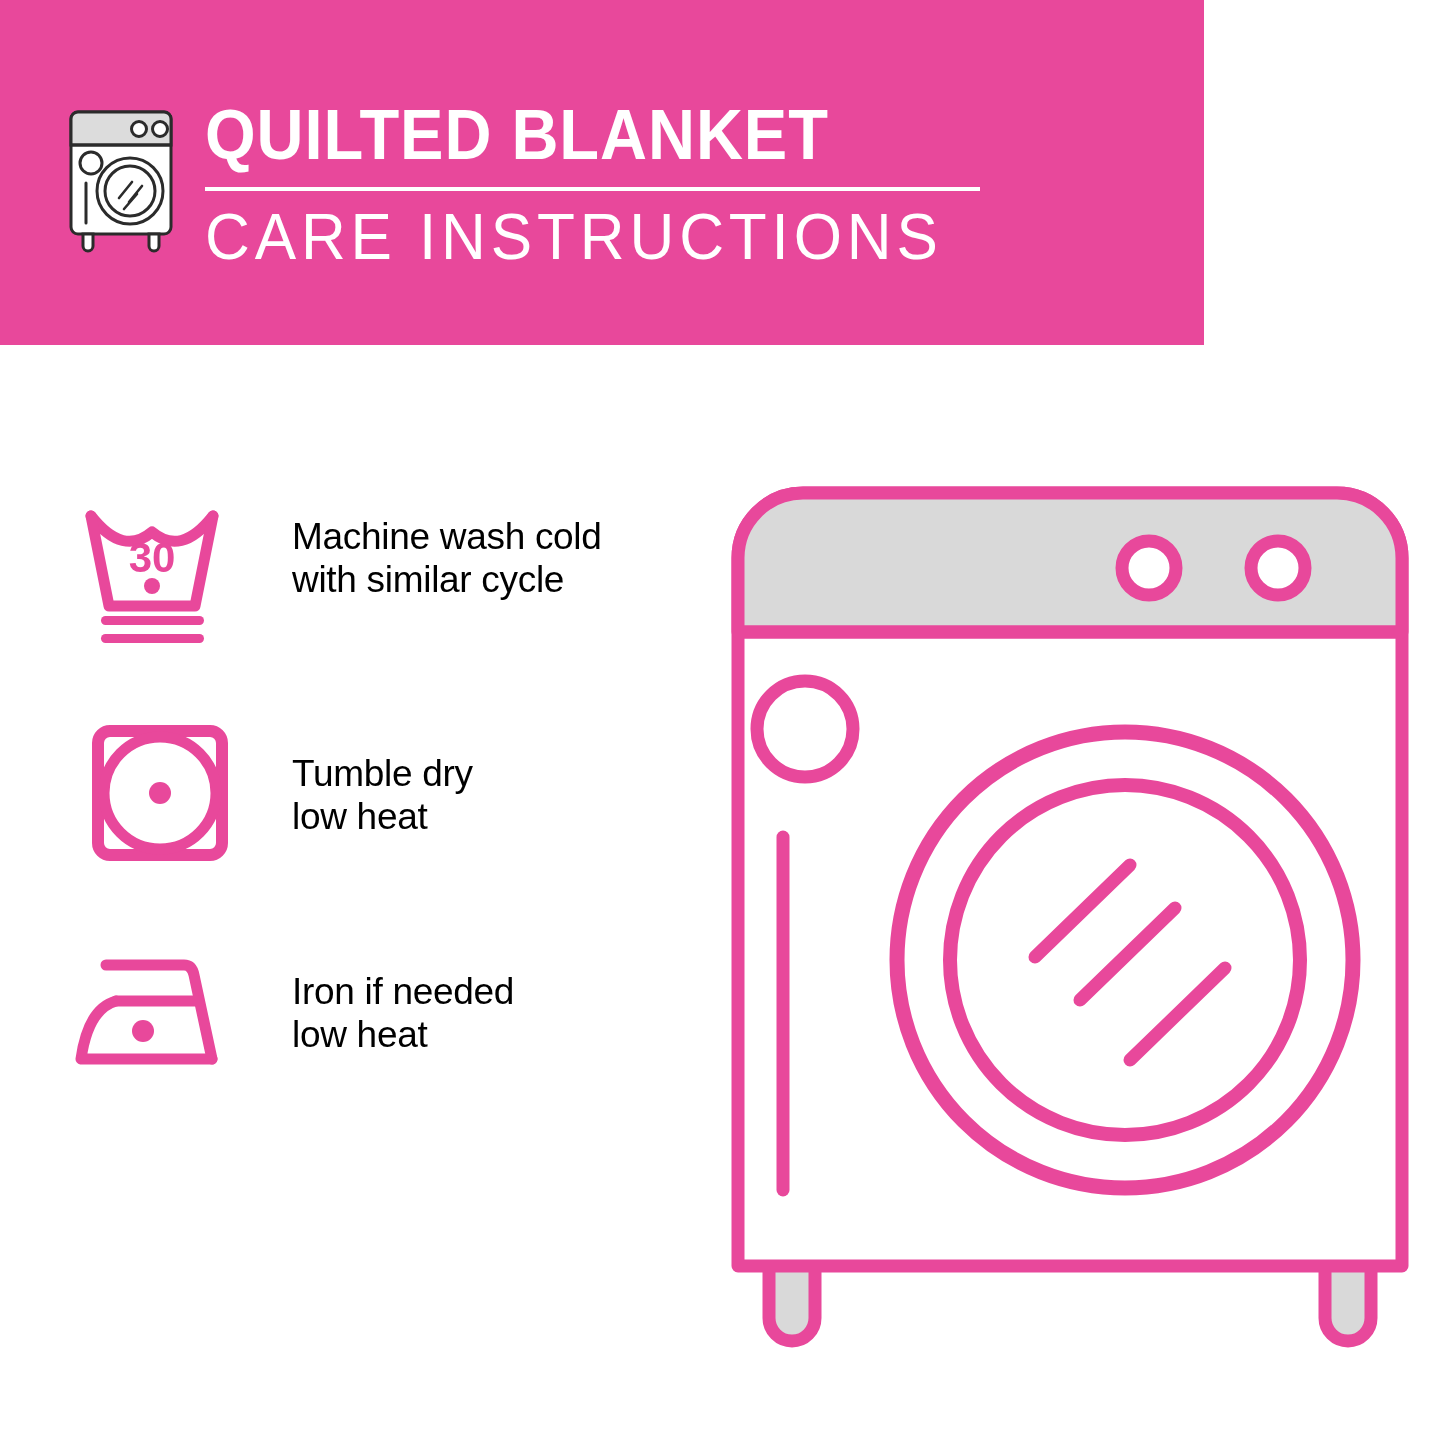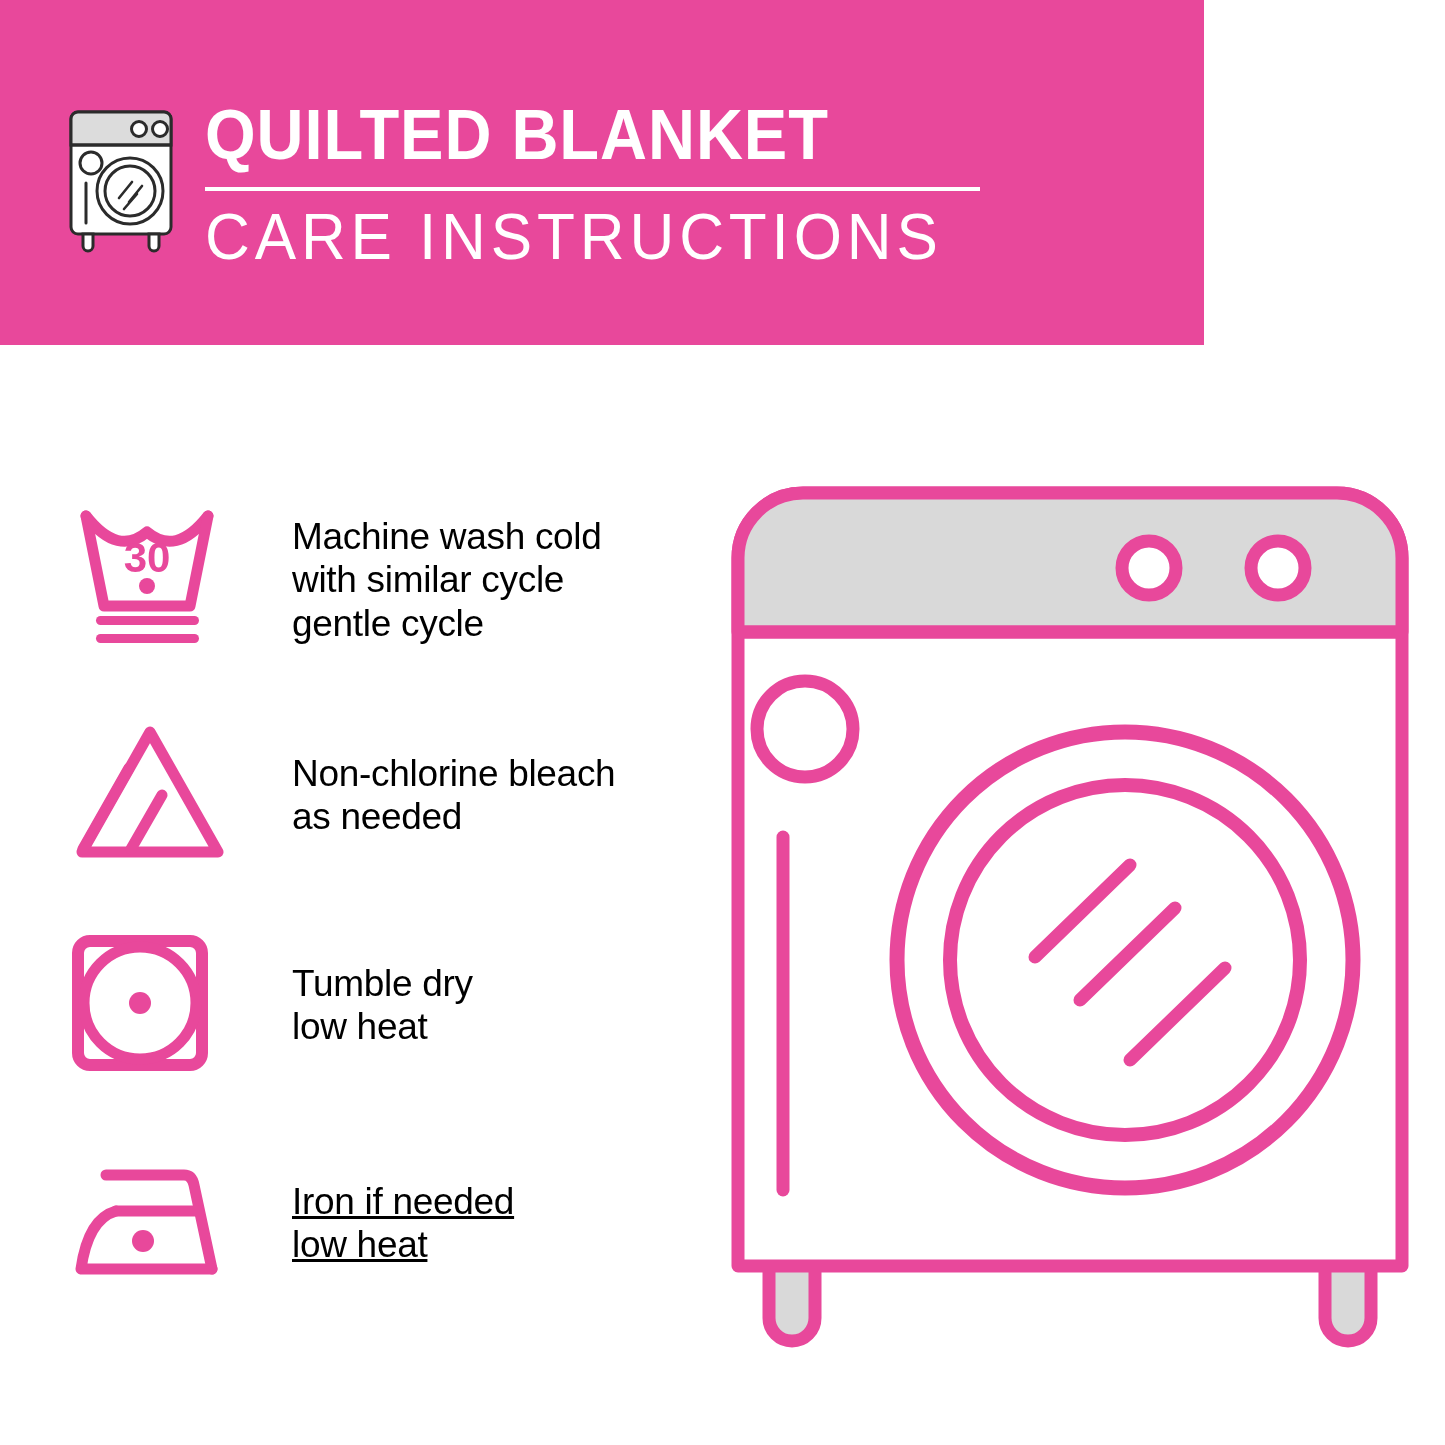--- a/index.html
+++ b/index.html
@@ -83,40 +83,40 @@
     height: 210px;
   }
   .care-icon {
     position: absolute;
     left: 0;
     top: 0;
     width: 160px;
     height: 150px;
     display: flex;
     align-items: center;
-    justify-content: flex-start;
+    justify-content: flex-end;
   }
   .care-text {
     position: absolute;
     left: 222px;
     width: 400px;
     font-family: "Liberation Sans", sans-serif;
     font-size: 37px;
     line-height: 1.17;
     color: #000000;
     letter-spacing: -0.3px;
   }
   .care-row.r1 .care-icon { top: 22px; }
   .care-row.r1 .care-text { top: 35px; }
   .care-row.r2 .care-icon { top: 28px; }
   .care-row.r2 .care-text { top: 62px; }
   .care-row.r3 .care-icon { top: 28px; }
   .care-row.r3 .care-text { top: 62px; }
   .care-row.r4 .care-icon { top: 38px; }
-  .care-row.r4 .care-text { top: 70px; text-decoration: underline; }
+  .care-row.r4 .care-text { top: 70px; }
 
   
   .washer {
     position: absolute;
     left: 725px;
     top: 480px;
     width: 690px;
     height: 890px;
   }
 </style>
@@ -172,39 +172,23 @@
           </g>
           <text x="77" y="70" text-anchor="middle" font-family="Liberation Sans, sans-serif" font-size="42" font-weight="bold" fill="#e8489b">30</text>
           <circle cx="77" cy="84" r="8" fill="#e8489b"></circle>
           <rect x="26" y="114" width="103" height="9" rx="4.5" fill="#e8489b"></rect>
           <rect x="26" y="132" width="103" height="9" rx="4.5" fill="#e8489b"></rect>
         </svg>
       </div>
       <div class="care-text">
         <div>Machine wash cold</div>
         <div>with similar cycle</div>
-        <div>gentle cycle</div>
-      </div>
-    </div>
-
-    <div class="care-row r2">
-      <div class="care-icon">
-        <svg width="160" height="142" viewBox="0 0 160 142" xmlns="http://www.w3.org/2000/svg">
-          <g fill="none" stroke="#e8489b" stroke-width="11" stroke-linecap="round" stroke-linejoin="round">
-            <path d="M80 10 L 148 130 L 12 130 Z"></path>
-            <line x1="59" y1="46" x2="13" y2="127"></line>
-            <line x1="92" y1="73" x2="61" y2="127"></line>
-          </g>
-        </svg>
-      </div>
-      <div class="care-text">
-        <div>Non-chlorine bleach</div>
-        <div>as needed</div>
-      </div>
-    </div>
+      </div>
+    </div>
+
 
     <div class="care-row r3">
       <div class="care-icon">
         <svg width="140" height="140" viewBox="0 0 140 140" xmlns="http://www.w3.org/2000/svg">
           <rect x="8" y="8" width="124" height="124" rx="12" ry="12" fill="none" stroke="#e8489b" stroke-width="12"></rect>
           <circle cx="70" cy="70" r="56" fill="none" stroke="#e8489b" stroke-width="11"></circle>
           <circle cx="70" cy="70" r="11" fill="#e8489b"></circle>
         </svg>
       </div>
       <div class="care-text">

